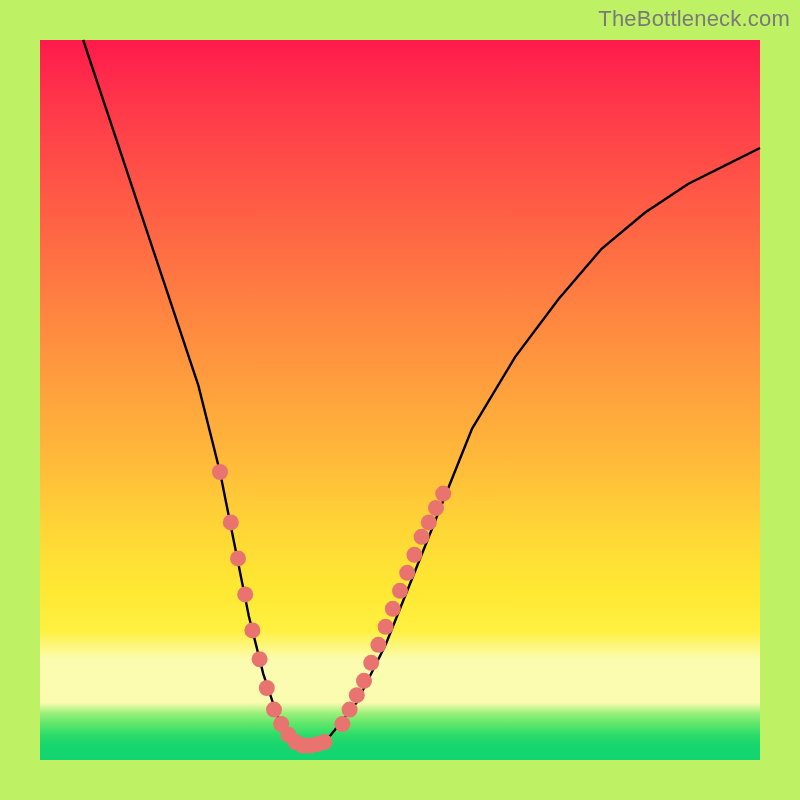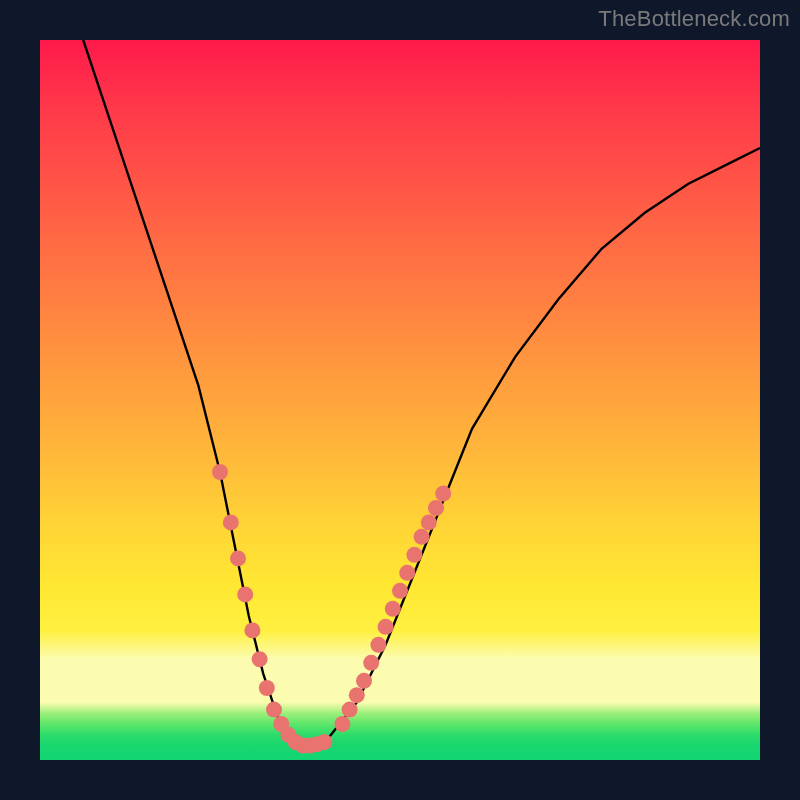--- a/index.html
+++ b/index.html
@@ -10,21 +10,21 @@
     background: #000;
     font-family: Arial, Helvetica, sans-serif;
     overflow: hidden;
   }
   .frame {
     position: absolute;
     left: 0;
     top: 0;
     width: 800px;
     height: 800px;
-    background: #0f172a;
+    background: #bef264;
   }
   .plot {
     position: absolute;
     left: 40px;
     top: 40px;
     width: 720px;
     height: 720px;
     
     background: linear-gradient(
       to bottom,

